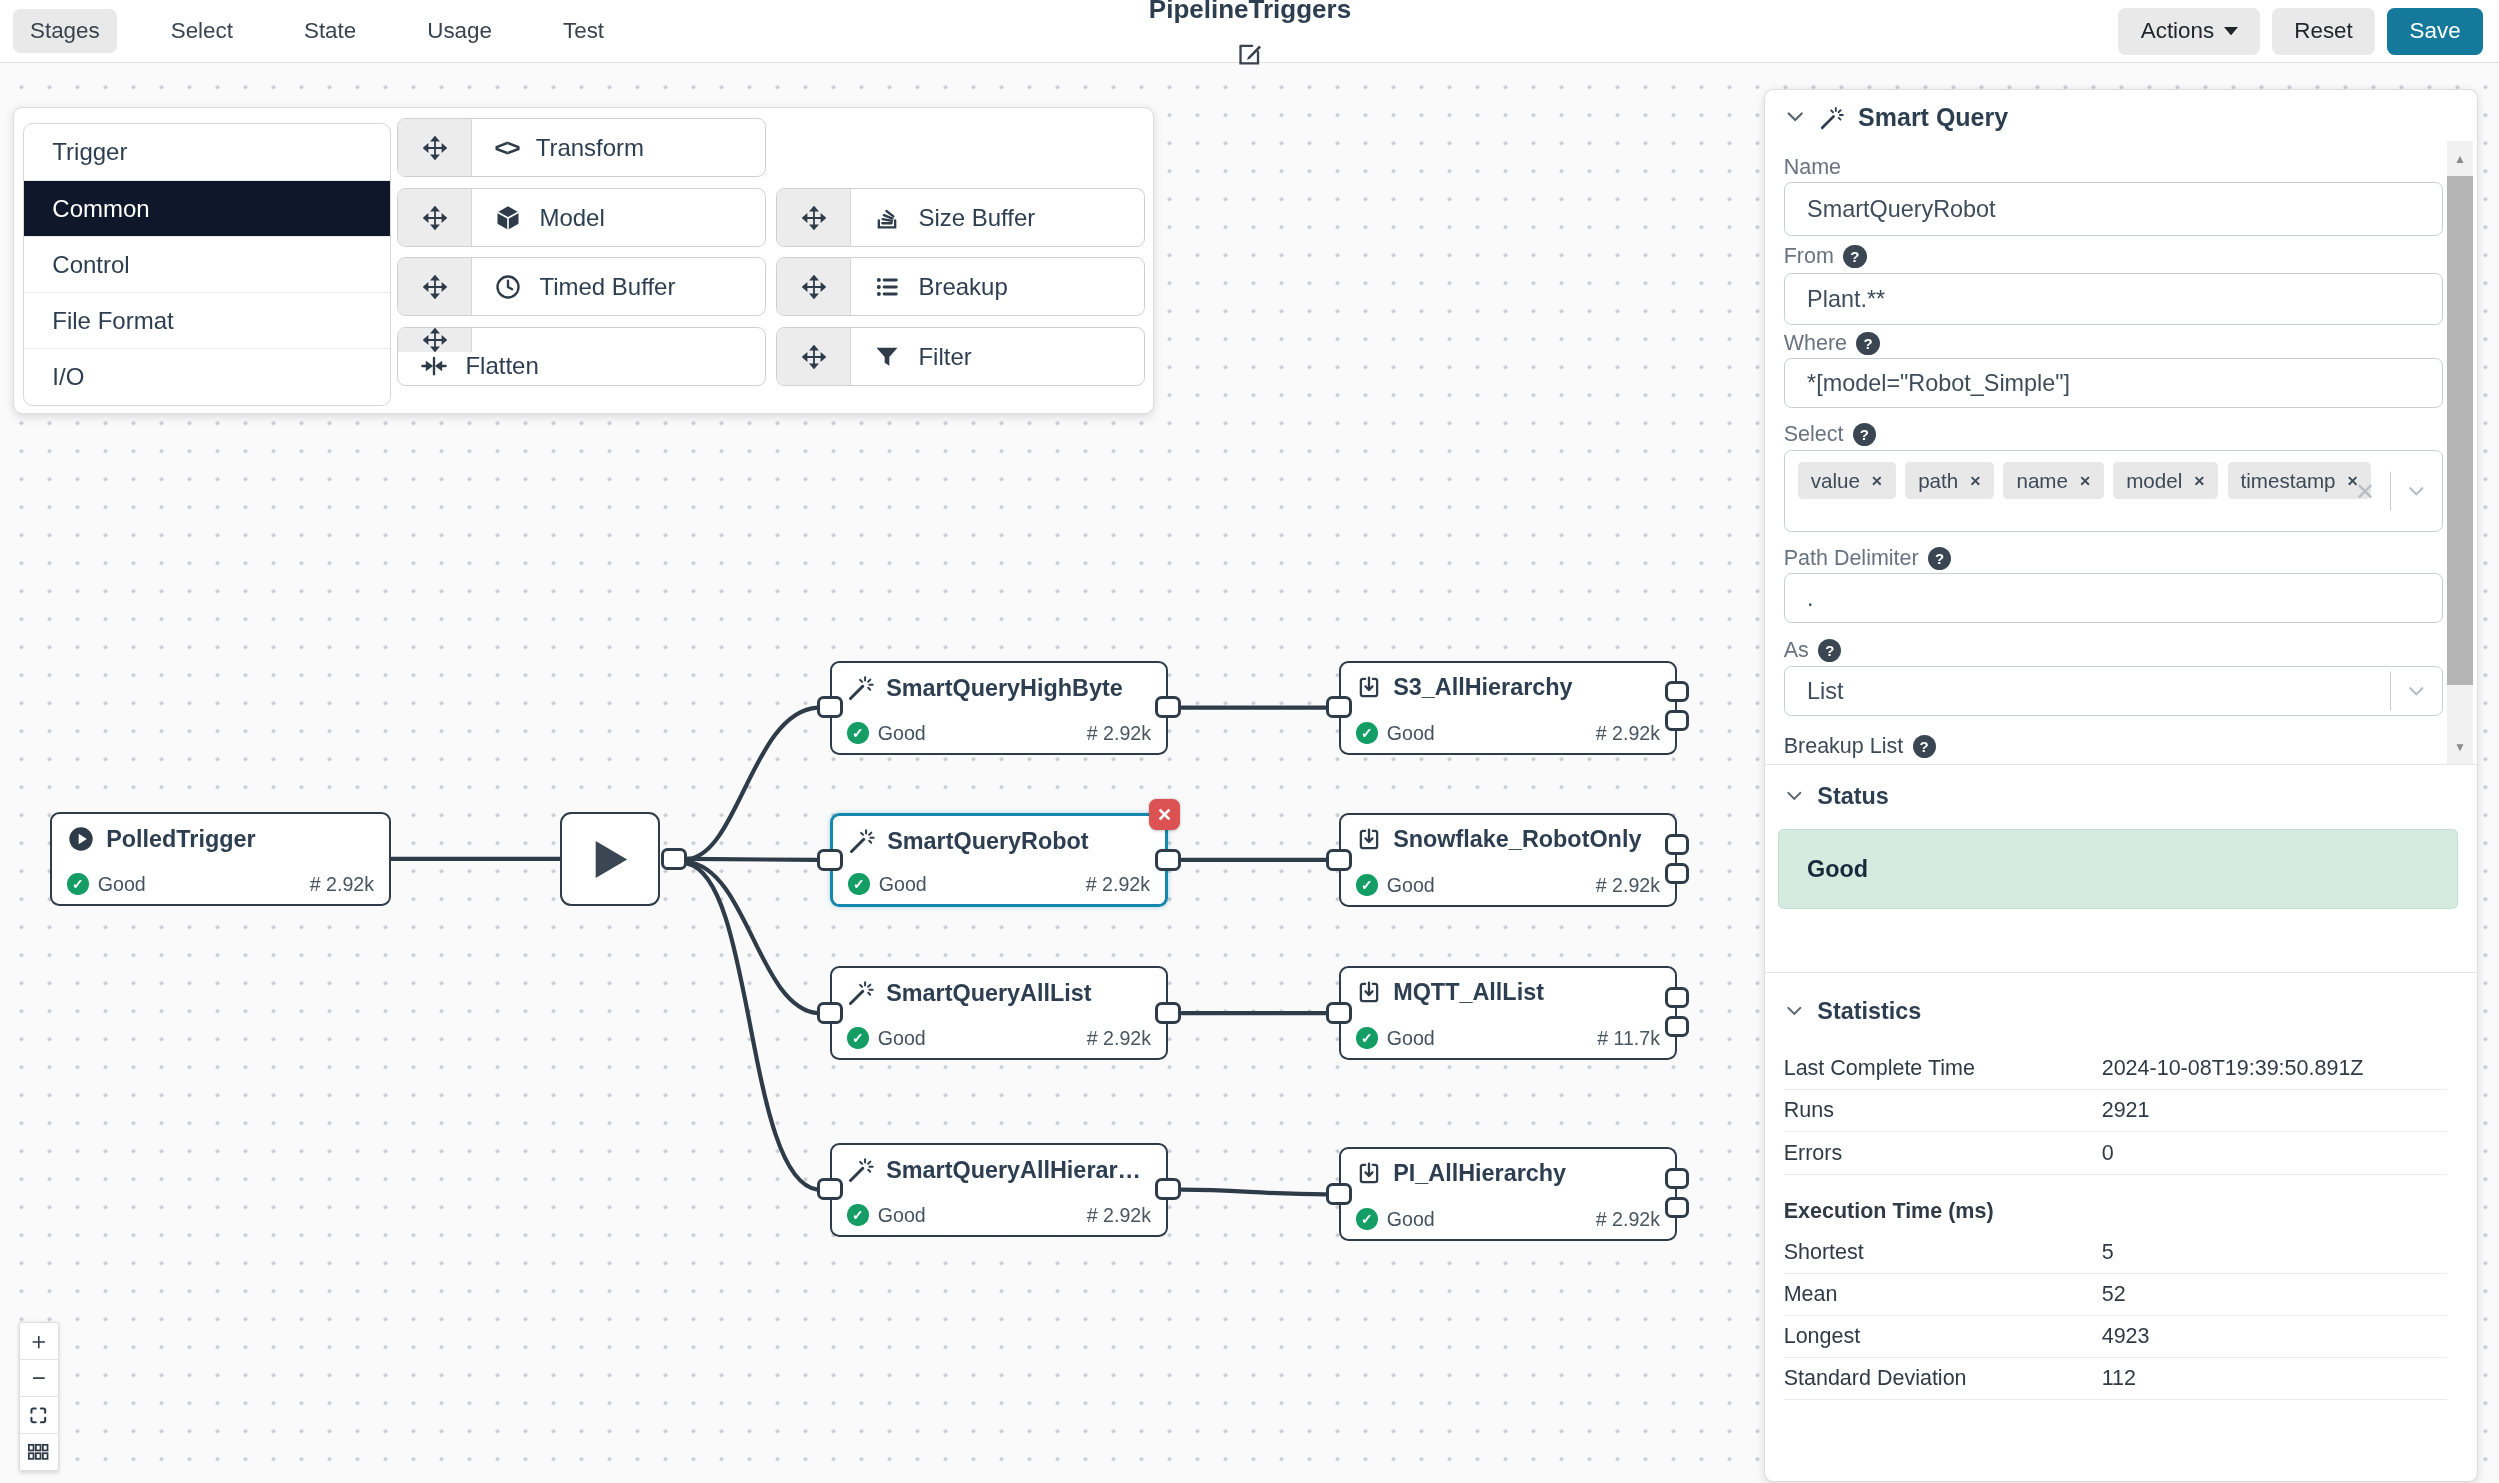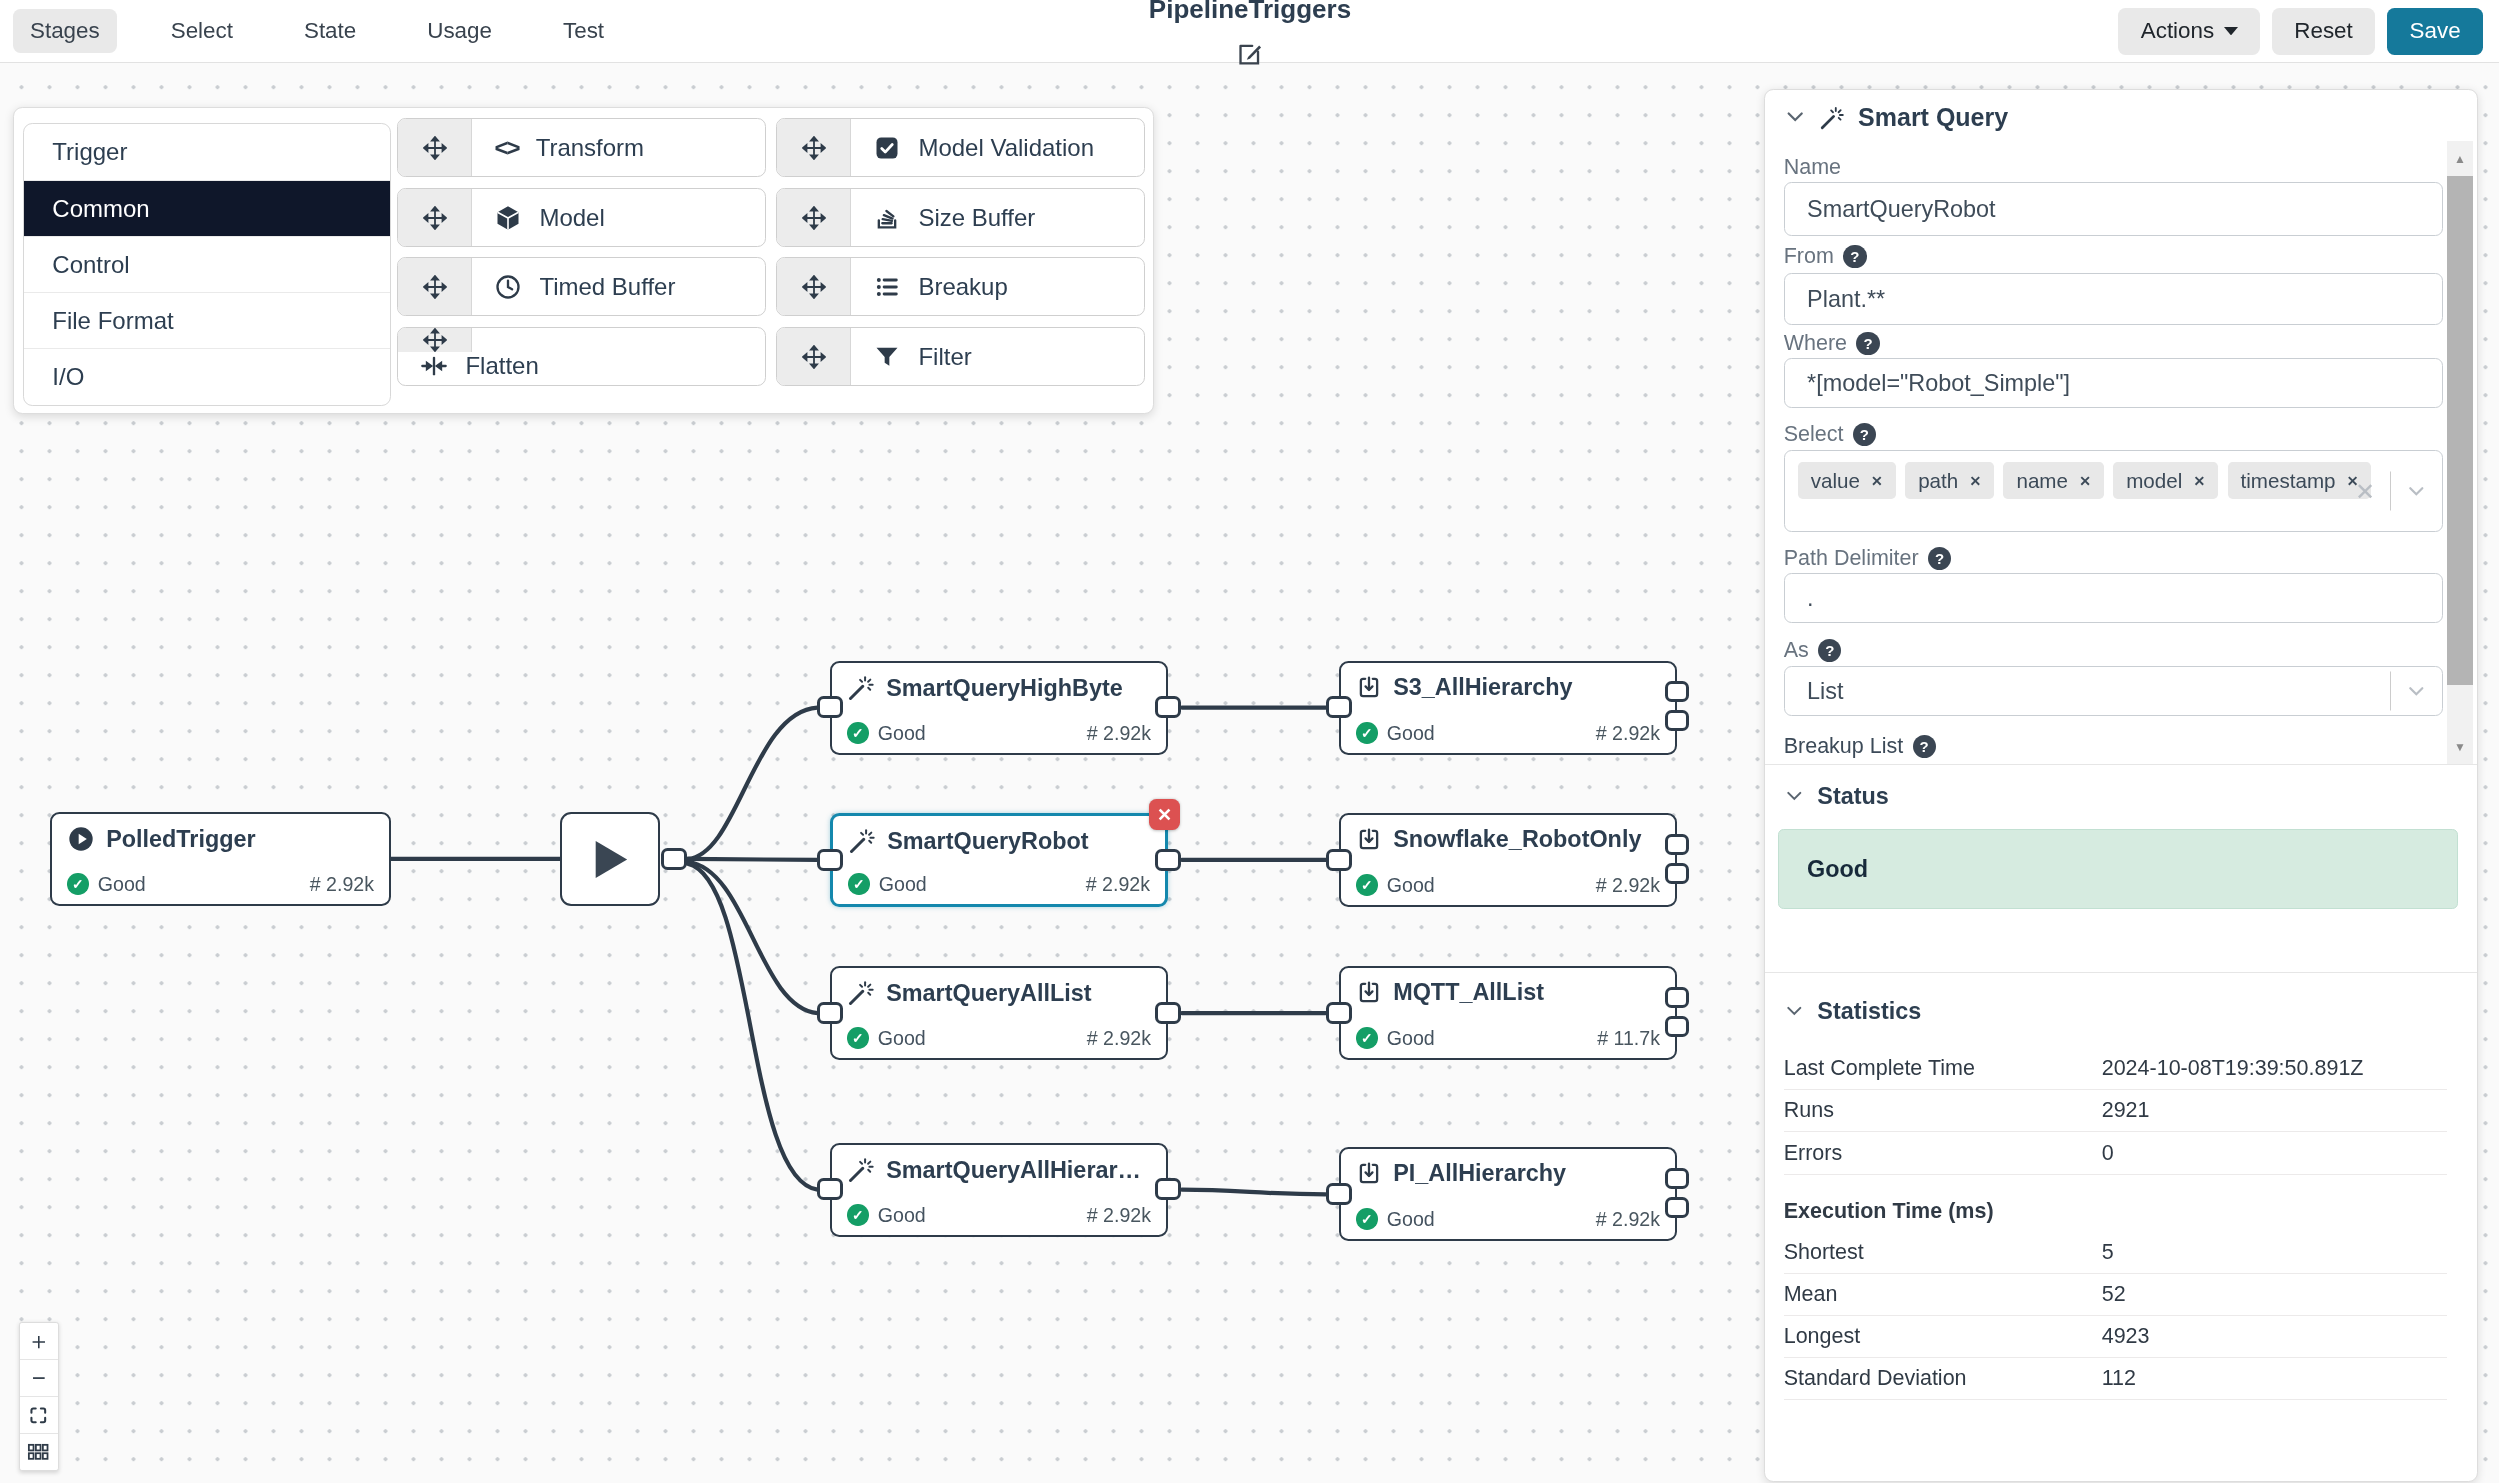--- a/index.html
+++ b/index.html
@@ -412,38 +412,20 @@
         <svg class="ic" width="28" height="28" viewBox="0 0 24 24" stroke="#2e3b49" stroke-width="2" fill="#2e3b49" stroke-linecap="round">
           <path d="M12 5 V19" fill="none"></path>
             <path d="M2 12 H7 M22 12 H17" fill="none"></path>
           <polygon points="9.5,12 6,9.5 6,14.5"></polygon>
             <polygon points="14.5,12 18,9.5 18,14.5"></polygon>
         </svg>
         <span>Flatten</span>
         </div>
     </div>
 
-    <div class="pitem" style="left:762px;top:10.3px;">
-      <div class="handle">
-        <svg class="ic" width="24" height="24" viewBox="0 0 24 24" stroke="#2e3b49" stroke-width="1.8" fill="#2e3b49" stroke-linecap="round">
-          <path d="M12 4 V20 M4 12 H20" fill="none"></path>
-            <polygon points="12,1 15,4.5 9,4.5"></polygon>
-            <polygon points="12,23 15,19.5 9,19.5"></polygon>
-            <polygon points="1,12 4.5,9 4.5,15"></polygon>
-            <polygon points="23,12 19.5,9 19.5,15"></polygon>
-        </svg>
-      </div>
-      <div class="pbody">
-        <svg class="ic" width="28" height="28" viewBox="0 0 24 24">
-          <rect x="3" y="3" width="18" height="18" rx="4" fill="#2e3b49"></rect>
-          <path d="M7.5 12.5 L10.5 15.5 L16.5 9" stroke="#fff" stroke-width="2.4" fill="none" stroke-linecap="round" stroke-linejoin="round"></path>
-        </svg>
-        <span>Model Validation</span>
-        </div>
-    </div>
     <div class="pitem" style="left:762px;top:80px;">
       <div class="handle">
         <svg class="ic" width="24" height="24" viewBox="0 0 24 24" stroke="#2e3b49" stroke-width="1.8" fill="#2e3b49" stroke-linecap="round">
           <path d="M12 4 V20 M4 12 H20" fill="none"></path>
             <polygon points="12,1 15,4.5 9,4.5"></polygon>
             <polygon points="12,23 15,19.5 9,19.5"></polygon>
             <polygon points="1,12 4.5,9 4.5,15"></polygon>
             <polygon points="23,12 19.5,9 19.5,15"></polygon>
         </svg>
       </div>

